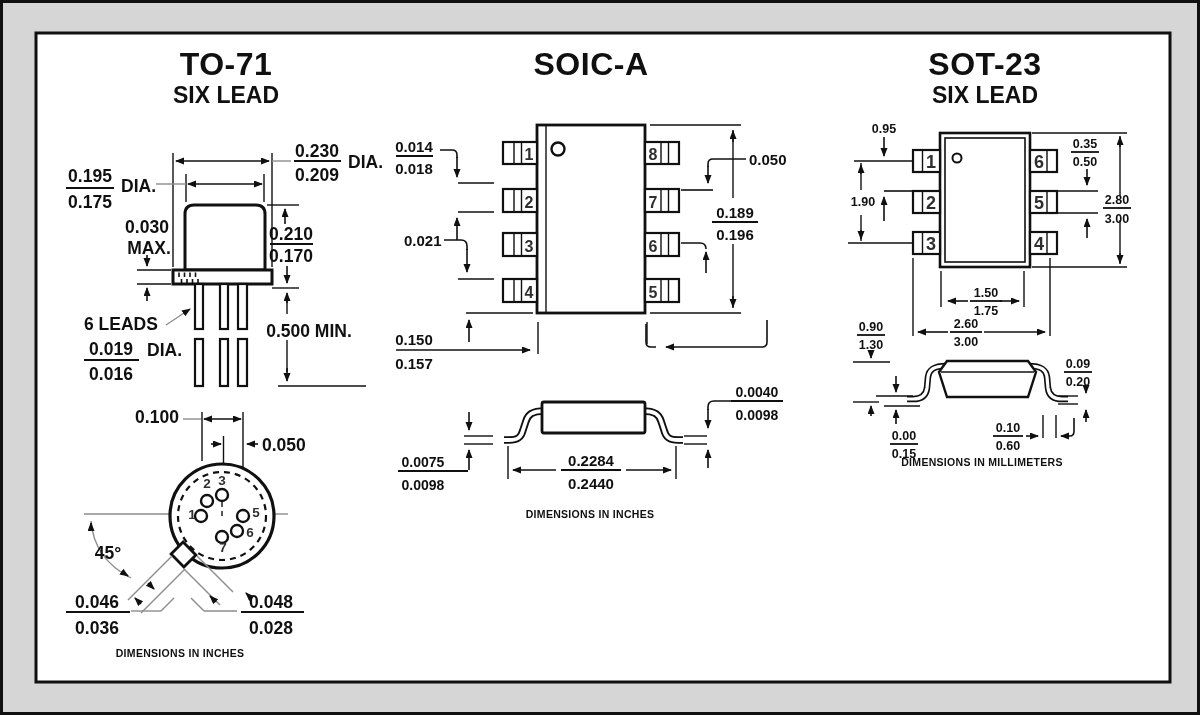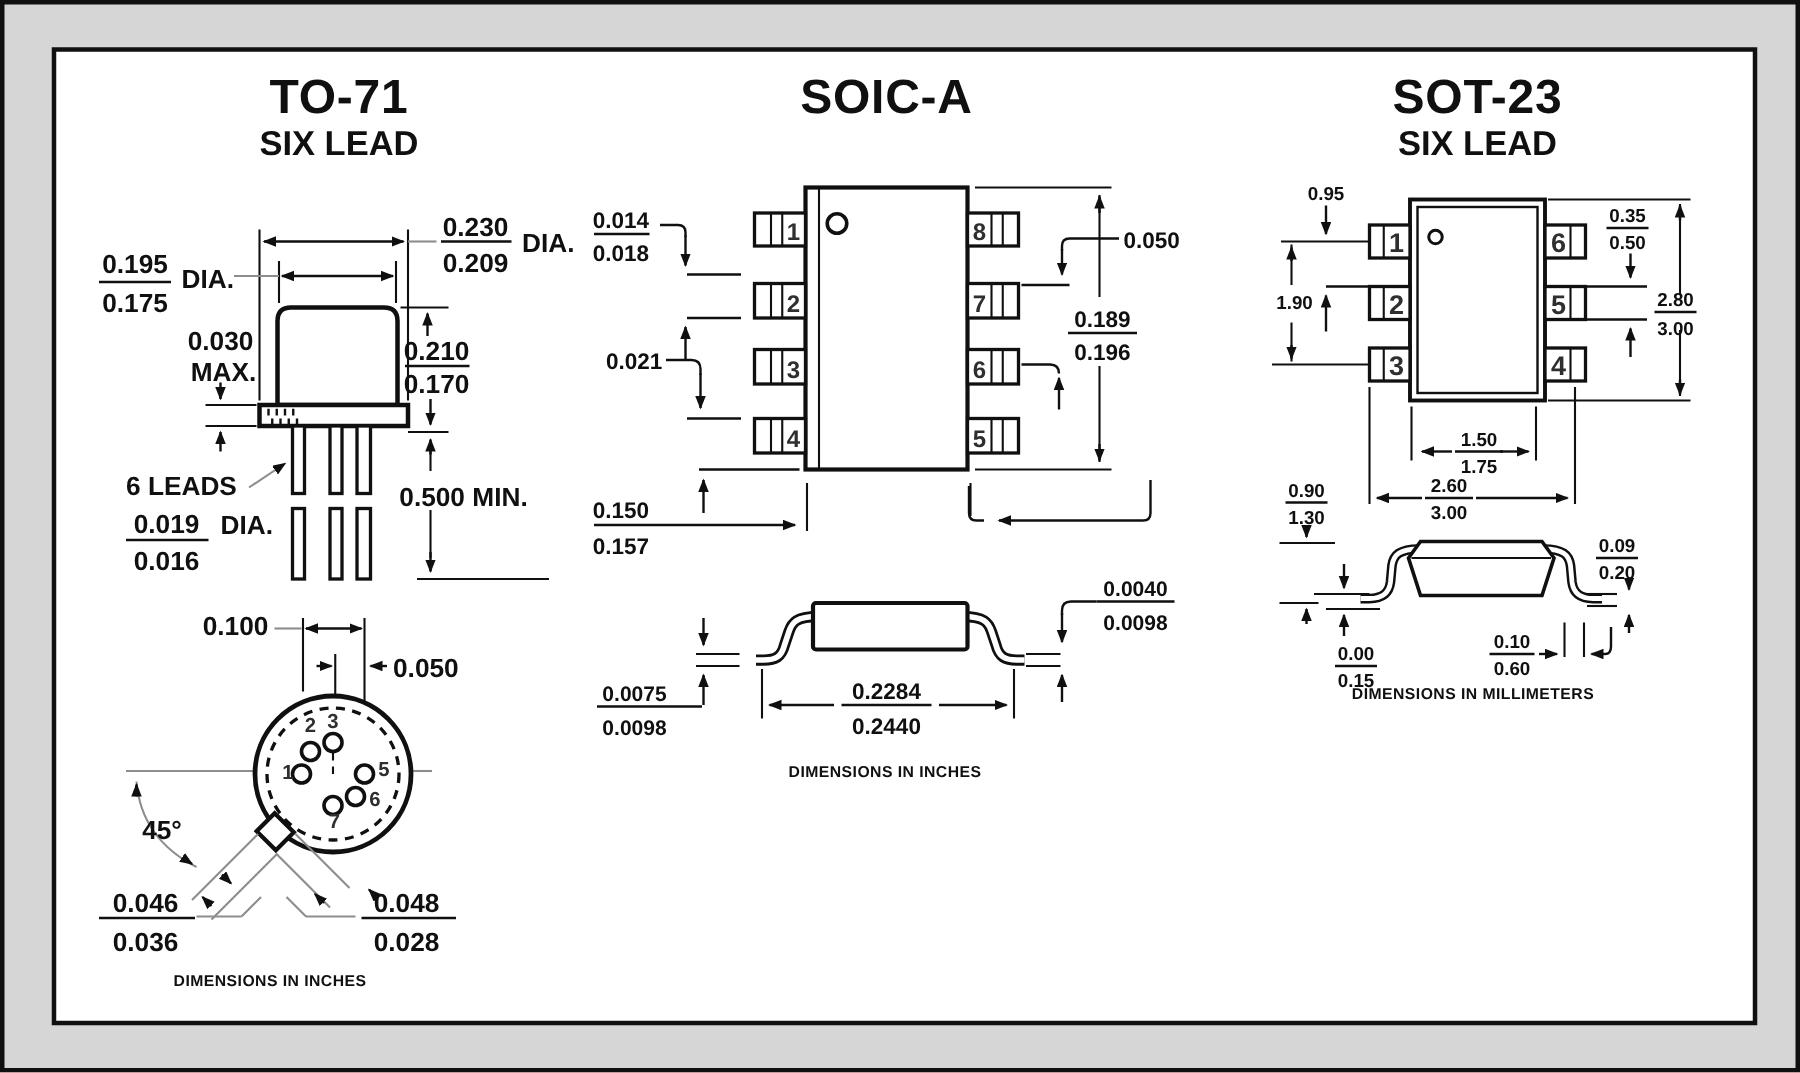--- a/index.html
+++ b/index.html
@@ -1,16 +1,16 @@
 <!DOCTYPE html>
 <html><head>
 <meta charset="utf-8">
 <style>
   html,body{margin:0;padding:0;background:#c9c9c9;}
-  .canvas{position:relative;width:1200px;height:715px;background:#ef4444;overflow:hidden;}
+  .canvas{position:relative;width:1200px;height:715px;background:#a21caf;overflow:hidden;}
   svg{position:absolute;left:0;top:0;}
   svg text{font-family:"Liberation Sans","DejaVu Sans",sans-serif;font-weight:700;fill:#101010;text-anchor:middle;}
   .z33{font-size:32px;letter-spacing:.5px;}
   .z24{font-size:23px;}
   .z18{font-size:17.5px;}
   .z15{font-size:15px;}
   .z14{font-size:14px;}
   .z13{font-size:12.5px;}
   .z11{font-size:10.5px;letter-spacing:.3px;}
   .as{text-anchor:start;}

